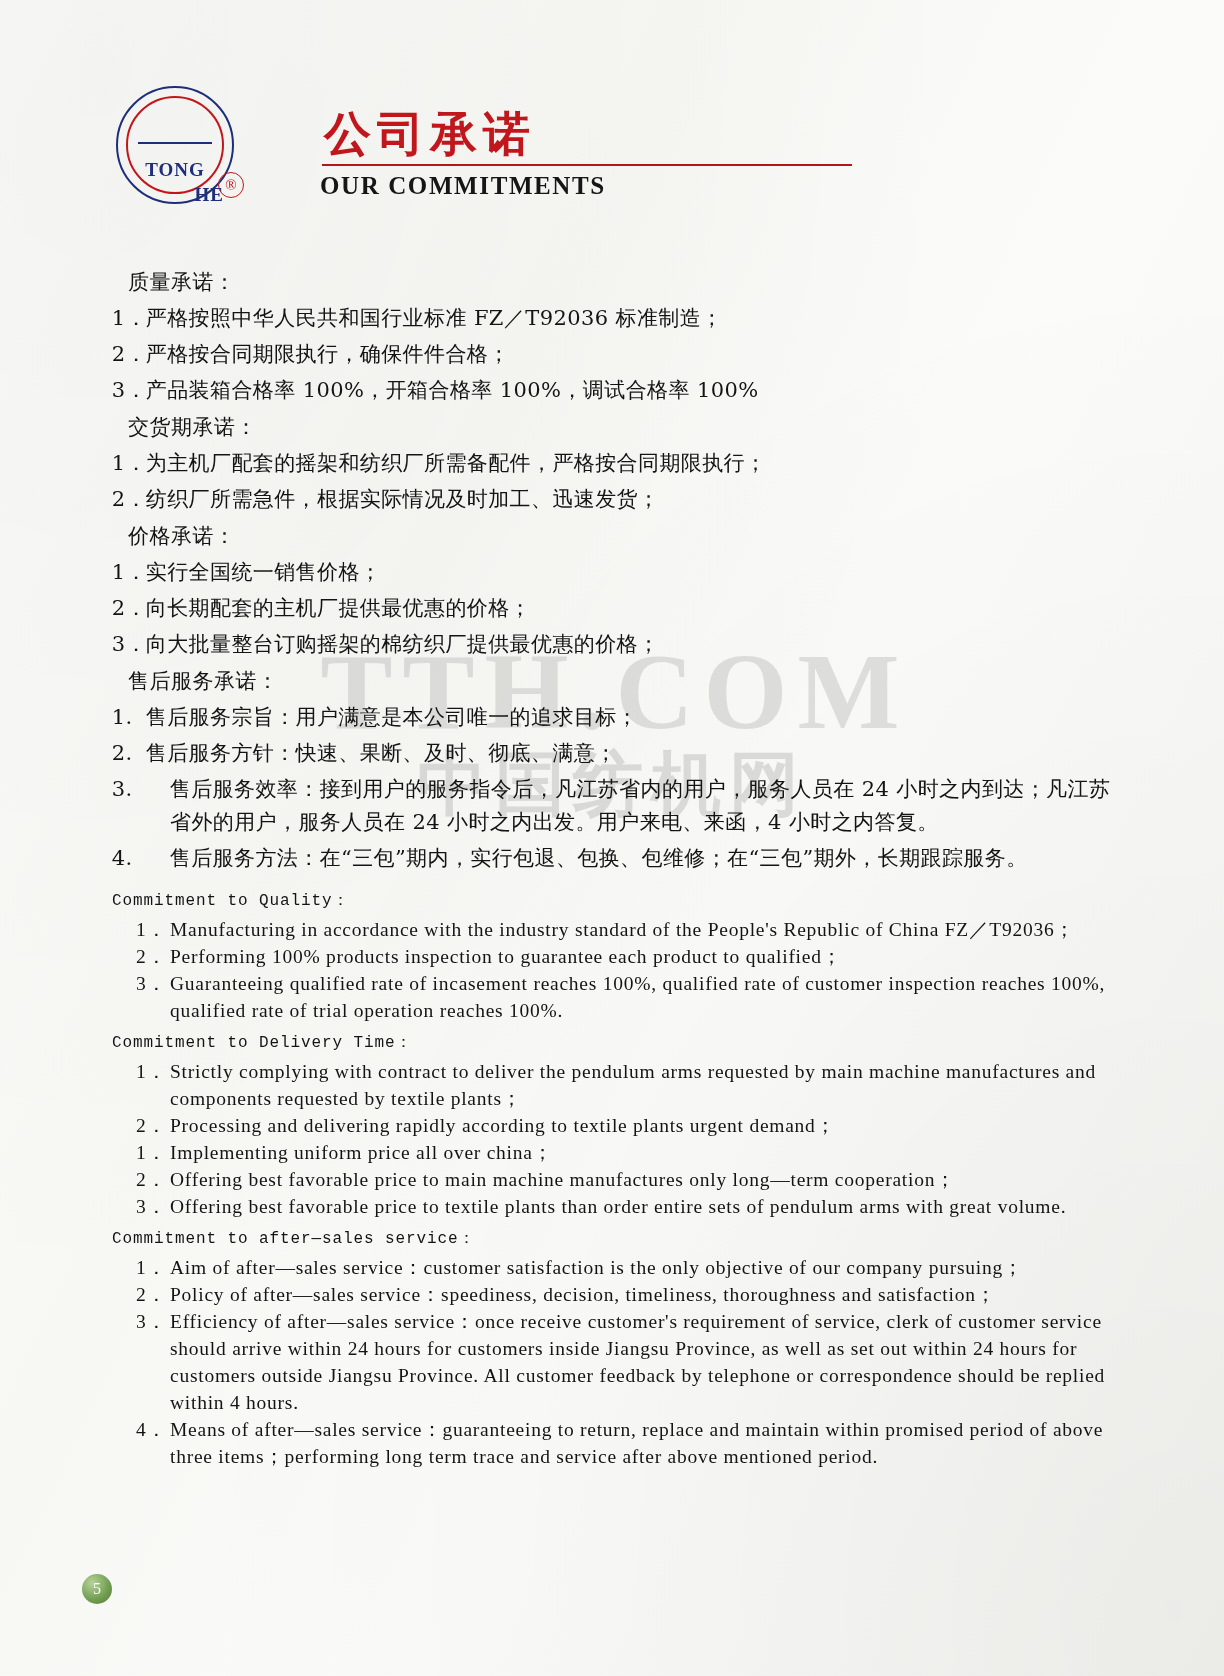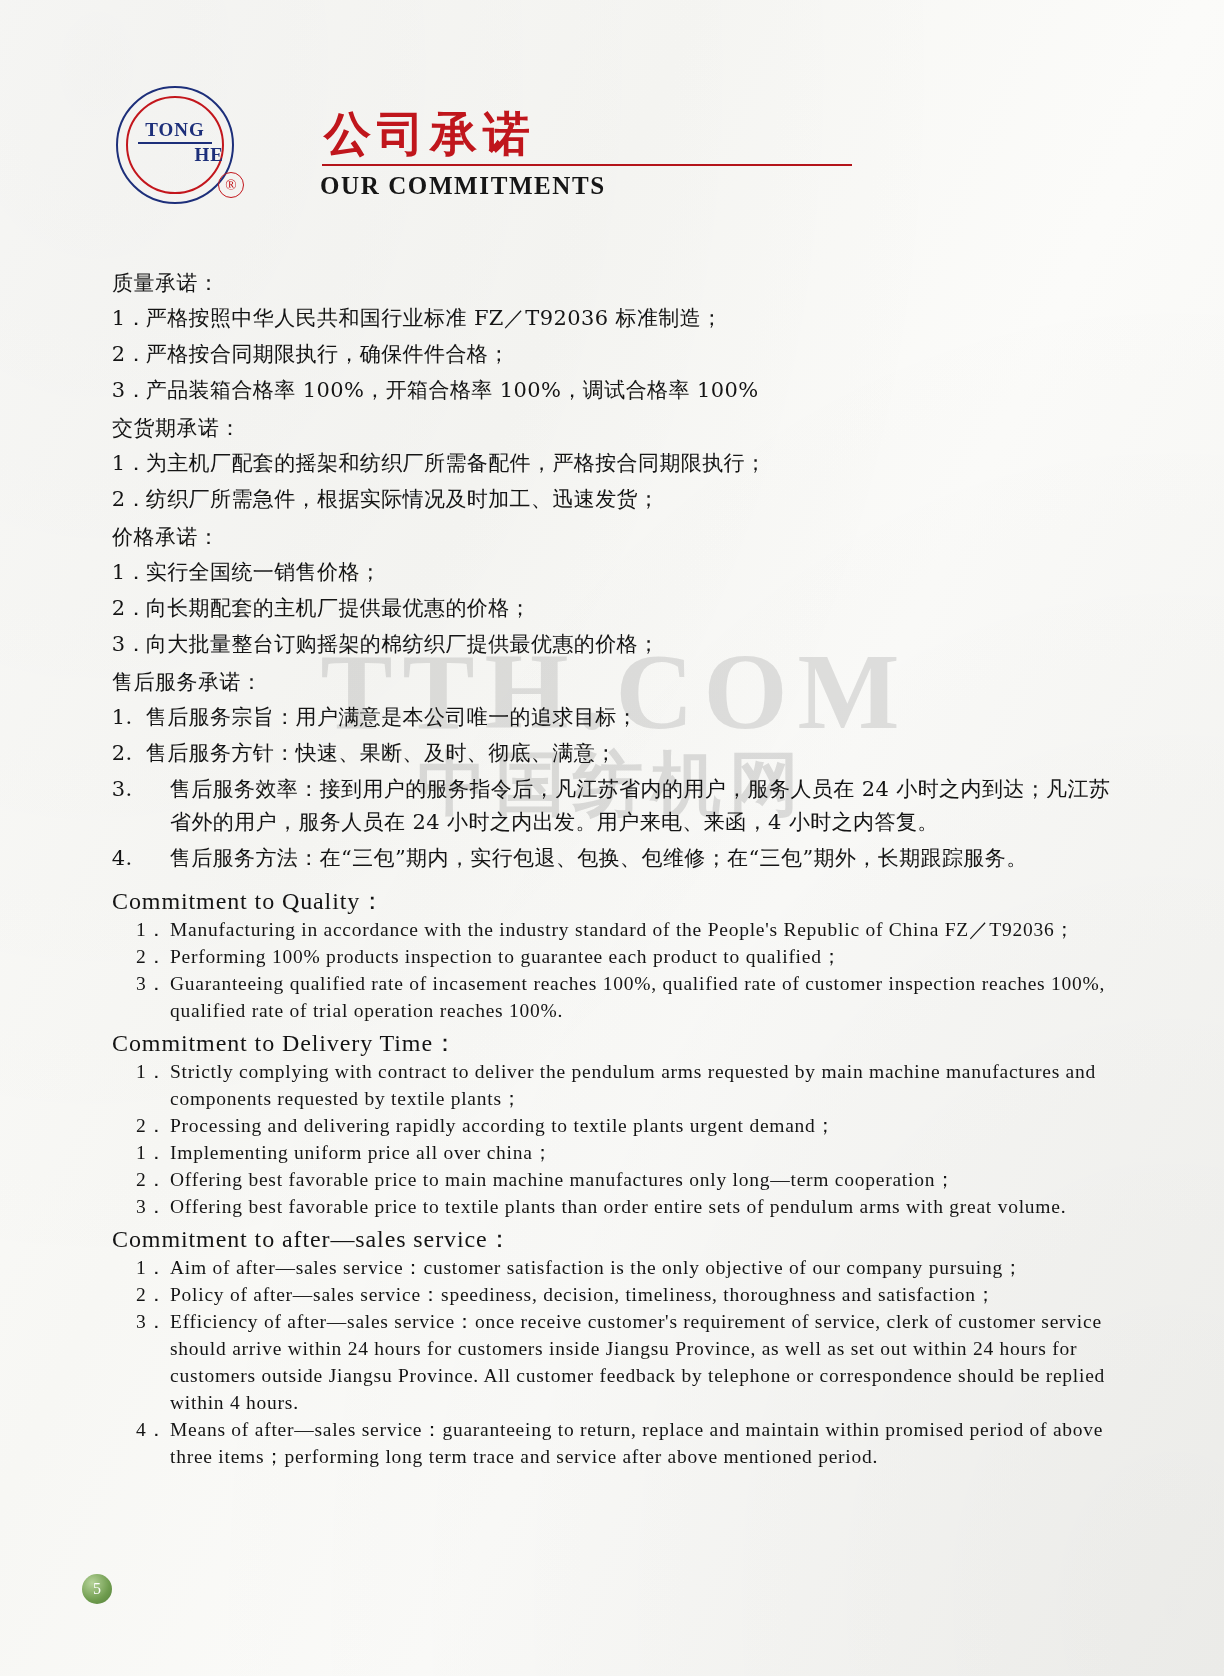--- a/index.html
+++ b/index.html
@@ -64,20 +64,21 @@
   }
   .logo .word {
     position: absolute;
     width: 98px;
     left: 10px;
     text-align: center;
     font-family: "Liberation Serif", serif;
     color: #1d2f7a;
     font-weight: bold;
     letter-spacing: 1px;
+    margin-top: 40px;
   }
   .logo .w1 { top: 33px; font-size: 19px; }
   .logo .w2 { top: 58px; font-size: 19px; text-align: right; }
   .logo .bar {
     position: absolute;
     left: 22px;
     top: 56px;
     width: 74px;
     height: 2px;
     background: #1d2f7a;
@@ -129,24 +130,24 @@
   }
 
   
   .content {
     position: absolute;
     left: 112px;
     top: 262px;
     width: 1012px;
   }
   .cn-head {
-    font-family: Liberation Serif, serif;
+    font-family: Liberation Mono, monospace;
     font-size: 21px;
     line-height: 31px;
-    margin: 6px 0 2px 0;
+    margin: 6px 0 2px 16px;
     letter-spacing: 0.5px;
   }
   .cn-item {
     font-family: "DejaVu Serif", serif;
     font-size: 21px;
     line-height: 33px;
     margin: 3px 0 3px 0;
     padding-left: 34px;
     text-indent: -0.2px;
     position: relative;
@@ -155,22 +156,22 @@
   .cn-item .num {
     position: absolute;
     left: 0;
     top: 0;
     width: 34px;
   }
   .cn-item.wrap { padding-left: 58px; }
   .cn-item.wrap .num { width: 58px; }
 
   .en-head {
-    font-family: Liberation Serif, serif;
-    font-size: 24px;
+    font-family: Liberation Mono, monospace;
+    font-size: 16px;
     line-height: 30px;
     letter-spacing: 0.9px;
     margin: 4px 0 0 0;
   }
   .en-item {
     font-family: "Liberation Serif", serif;
     font-size: 19.5px;
     line-height: 27px;
     letter-spacing: 0.75px;
     margin: 0;

